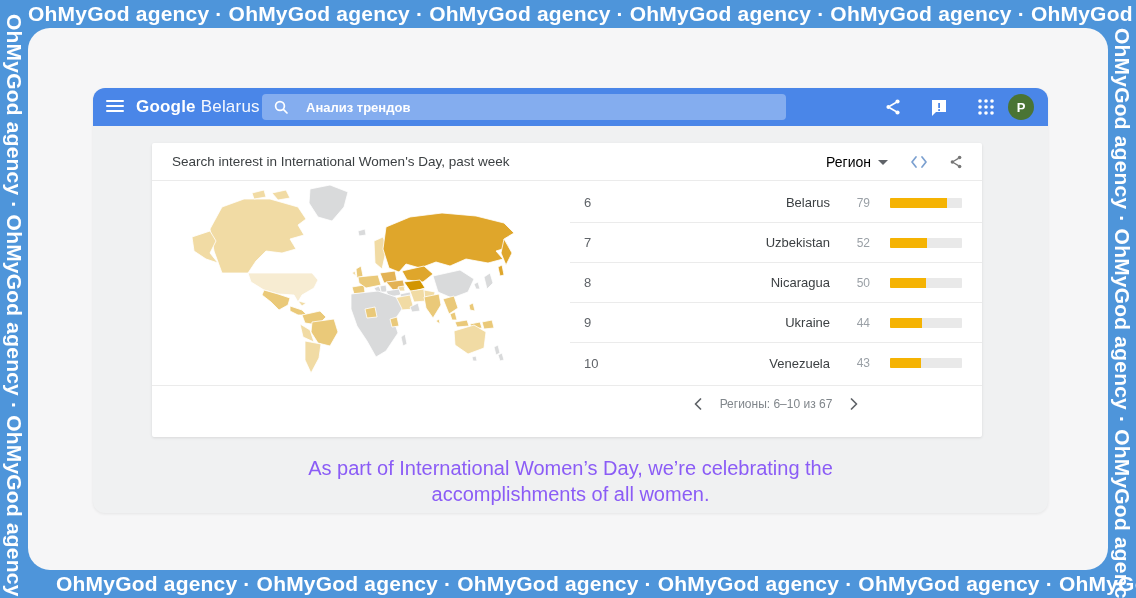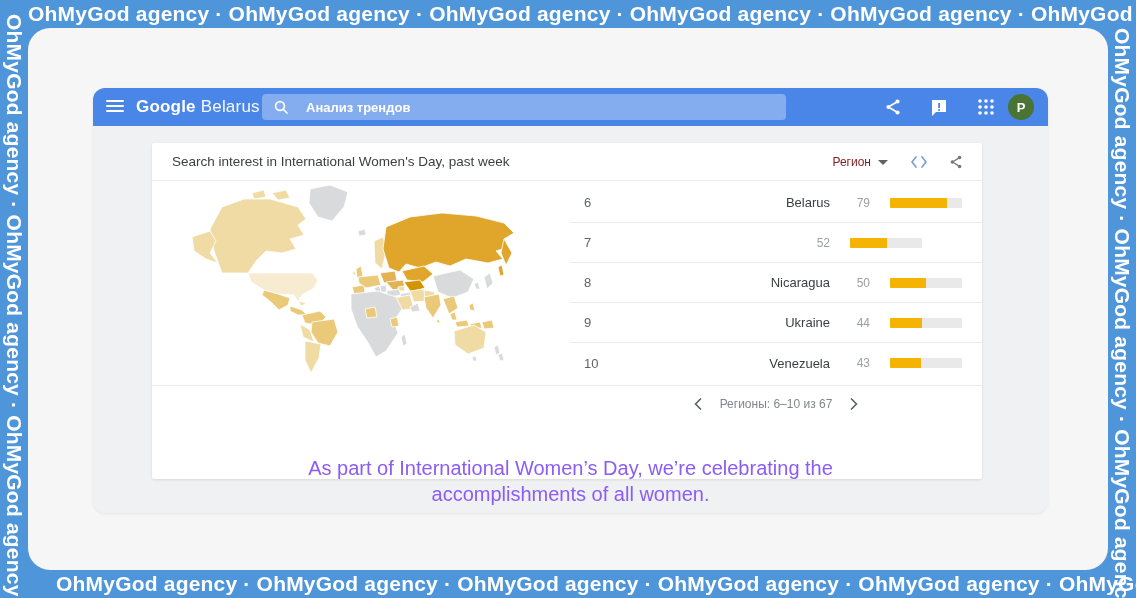--- a/index.html
+++ b/index.html
@@ -56,31 +56,31 @@
   .i-feedback { left:836px; }
   .i-grid { left:884px; top:10px; }
   .avatar {
     position:absolute; left:915px; top:6px; width:26px; height:26px; border-radius:50%;
     background: var(--avatar-green, #4a7434); color:#fff; font-size:13px; font-weight:bold;
     display:flex; align-items:center; justify-content:center; cursor:pointer;
   }
 
   
   .card {
-    position:absolute; left:59px; top:55px; width:830px; height:336px;
+    position:absolute; left:59px; top:55px; width:830px; height:294px;
     background:#fff; border-radius:2px; box-shadow:0 1px 3px rgba(0,0,0,.1);
   }
   .card-head {
     height:38px; display:flex; align-items:center;
     padding:0 18px 0 20px; border-bottom:1px solid #ebebeb;
   }
   .card-title { font-size:13.5px; color:#3c4043; }
   .head-spacer { flex:1; }
   .region-ctl { display:flex; align-items:center; gap:7px; cursor:pointer; }
-  .region-label { font-size:12px; color:#7f1d1d; }
+  .region-label { font-size:14px; color:#000000; }
   .caret { width:0; height:0; border-left:5px solid transparent; border-right:5px solid transparent; border-top:5px solid #5f6368; margin-top:1px; }
   .code-icon { margin-left:22px; cursor:pointer; display:flex; }
   .share-sm { margin-left:20px; cursor:pointer; display:flex; }
 
   .card-body { display:flex; height:204px; }
   .map-wrap { width:418px; height:204px; }
   .list { flex:1; padding-top:2px; }
   .row {
     height:40px; display:grid; grid-template-columns:24px 1fr 40px 92px;
     align-items:center; padding-left:14px; padding-right:20px; cursor:pointer;
@@ -272,20 +272,21 @@
     <span class="rank">6</span>
     <span class="country">Belarus</span>
     <span class="val">79</span>
     <span class="bar">
                 <span class="fill" style="width: 79%;"></span>
               </span>
   </div>
 
   <div class="row">
     <span class="rank">7</span>
+    <span class="country">Uzbekistan</span>
     <span class="val">52</span>
     <span class="bar">
                 <span class="fill" style="width: 52%;"></span>
               </span>
   </div>
 
   <div class="row">
     <span class="rank">8</span>
     <span class="country">Nicaragua</span>
     <span class="val">50</span>

